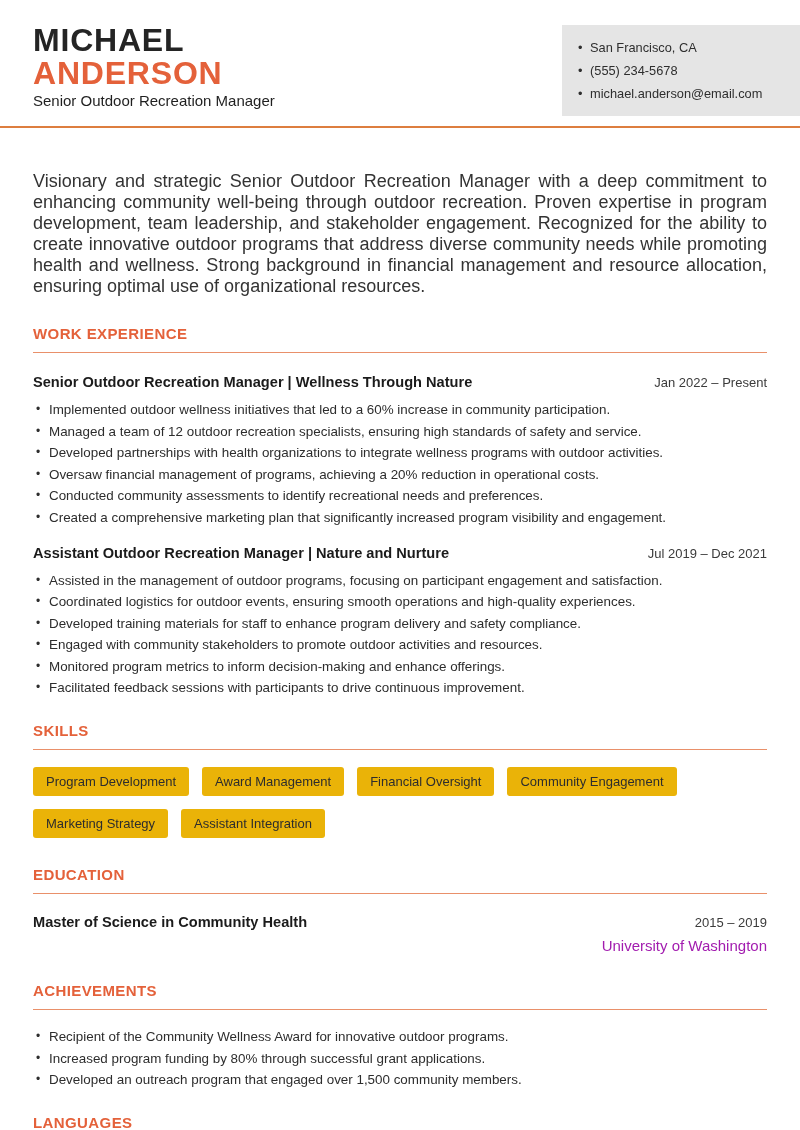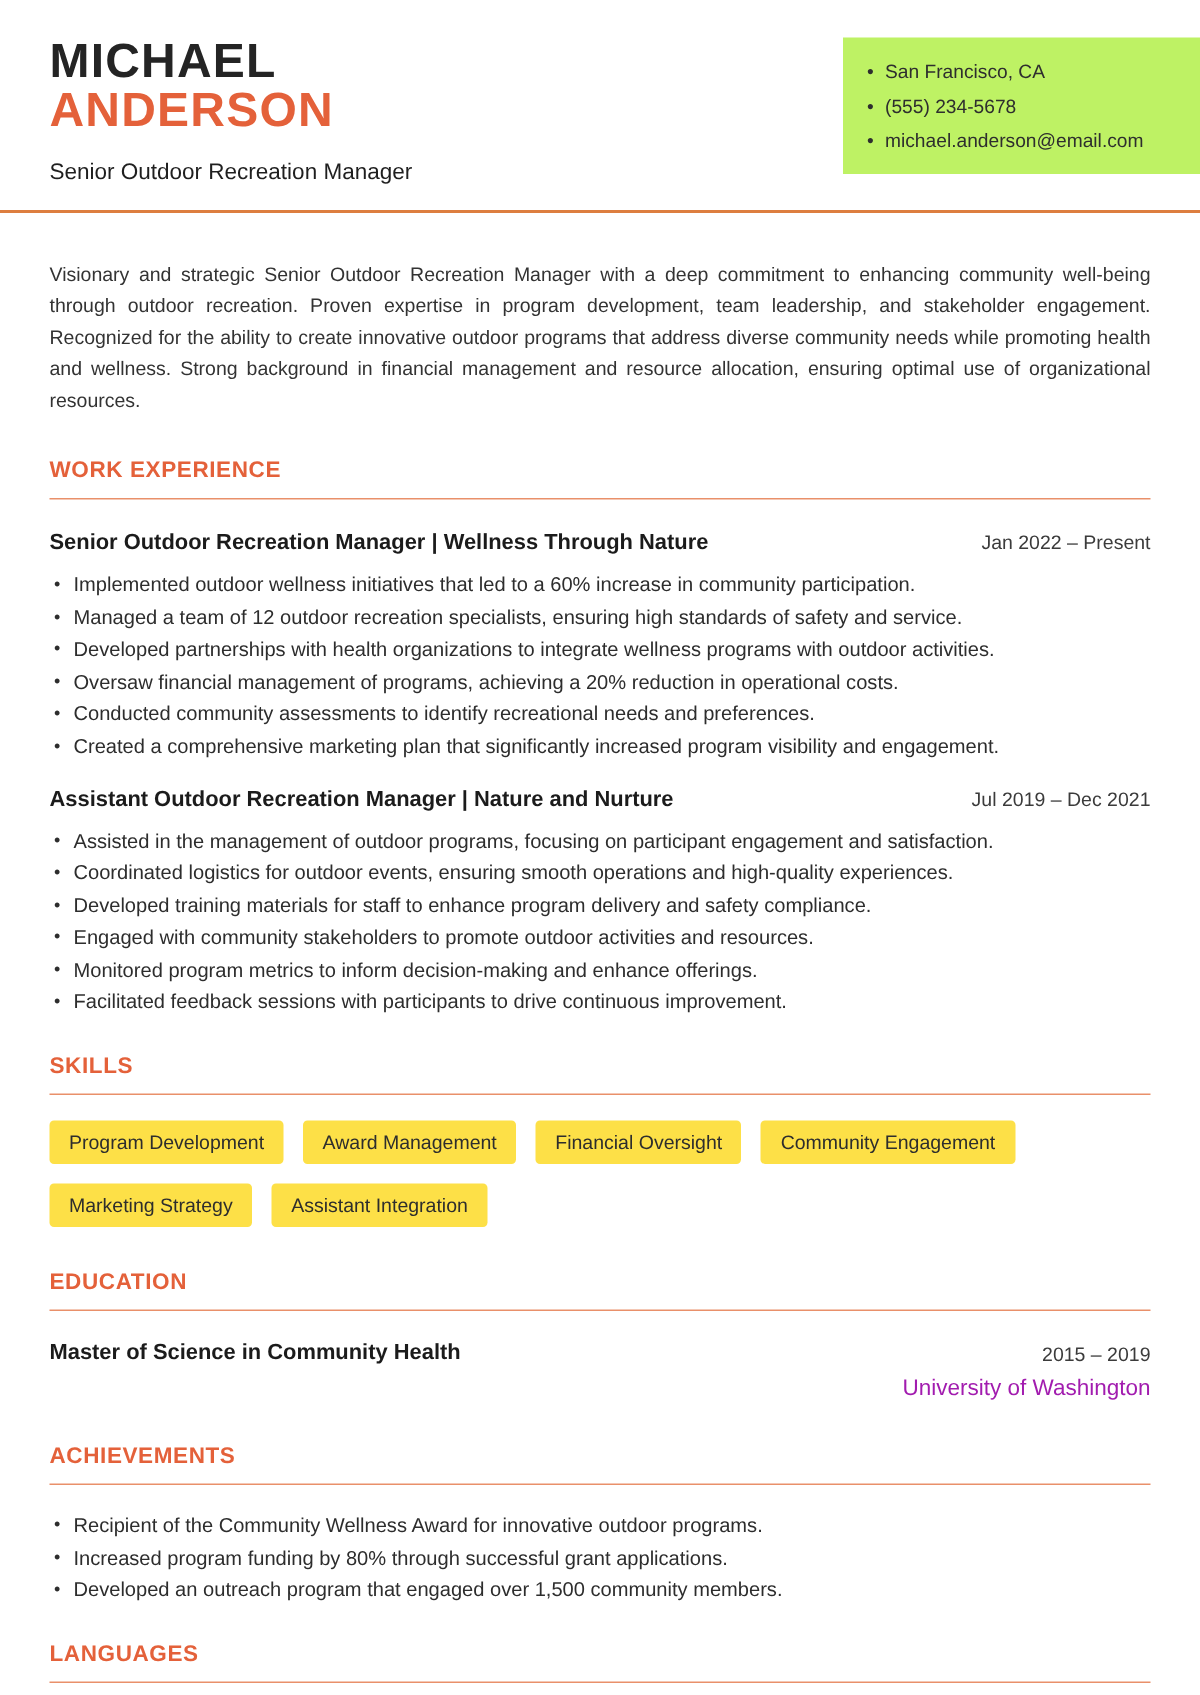--- a/index.html
+++ b/index.html
@@ -14,36 +14,36 @@
   .page { position: relative; width: 800px; height: 1130px; padding: 0 33px; }
 
   
   .header { padding-top: 24px; }
   .name { line-height: 1; }
   .name-line {
     font-size: 32px; font-weight: 700; letter-spacing: 0.8px;
     line-height: 33px; color: #242424; margin: 0;
   }
   .name-line.last { color: var(--accent); }
-  .headline { margin-top: 16px; font-size: 15px; color: #1f1f1f; }
+  .headline { margin-top: 2px; font-size: 15px; color: #1f1f1f; }
 
   .contact-card {
     position: absolute; top: 25px; right: 0; width: 238px;
-    background: #bef264; padding: 11px 18px 11px 16px;
+    background: #e5e5e5; padding: 11px 18px 11px 16px;
   }
   .contact-line {
     font-size: 12.8px; color: #2e2e2e; line-height: 23px;
     position: relative; padding-left: 12px; white-space: nowrap;
   }
   .contact-line::before { content: "•"; position: absolute; left: 0; color: #2e2e2e; }
 
   .top-rule { height: 2px; background: #dd7e3f; margin: 17px -33px 0; }
 
   
-  .summary { margin-top: 30px; font-size: 13px; line-height: 21px; color: #333; text-align: justify; text-justify: inter-word; }
+  .summary { margin-top: 43px; font-size: 18px; line-height: 21px; color: #333; text-align: justify; text-justify: inter-word; }
 
   
   .section { margin-top: 28px; }
   .section-title {
     color: var(--accent); font-weight: 700; font-size: 15px; letter-spacing: 0.4px;
   }
   .section-rule { border: none; border-top: 1.5px solid #e9906a; margin: 10px 0 0; }
 
   
   .job { margin-top: 21px; }
@@ -54,21 +54,21 @@
   ul.bullets { list-style: none; margin: 13px 0 0; padding: 0; }
   ul.bullets li {
     position: relative; padding-left: 16px; margin-bottom: 8.5px;
     font-size: 13.4px; line-height: 13px; color: #2d2d2d;
   }
   ul.bullets li::before { content: "•"; position: absolute; left: 3px; top: 0; font-size: 12px; }
 
   
   .tags { display: flex; flex-wrap: wrap; gap: 13px; margin-top: 17px; }
   .tag {
-    background: #fde047; color: #2d2d2d; font-size: 13px;
+    background: #eab308; color: #2d2d2d; font-size: 13px;
     padding: 8px 13px; border-radius: 3px; line-height: 13px;
   }
 
   
   .edu-head { display: flex; justify-content: space-between; align-items: center; margin-top: 20px; }
   .edu-degree { font-weight: 700; font-size: 14.6px; color: #1b1b1b; }
   .edu-dates { font-size: 13px; color: #3b3b3b; }
   .edu-school { margin-top: 7px; font-size: 15px; color: #a21caf; text-align: right; }
 </style>
 </head>

